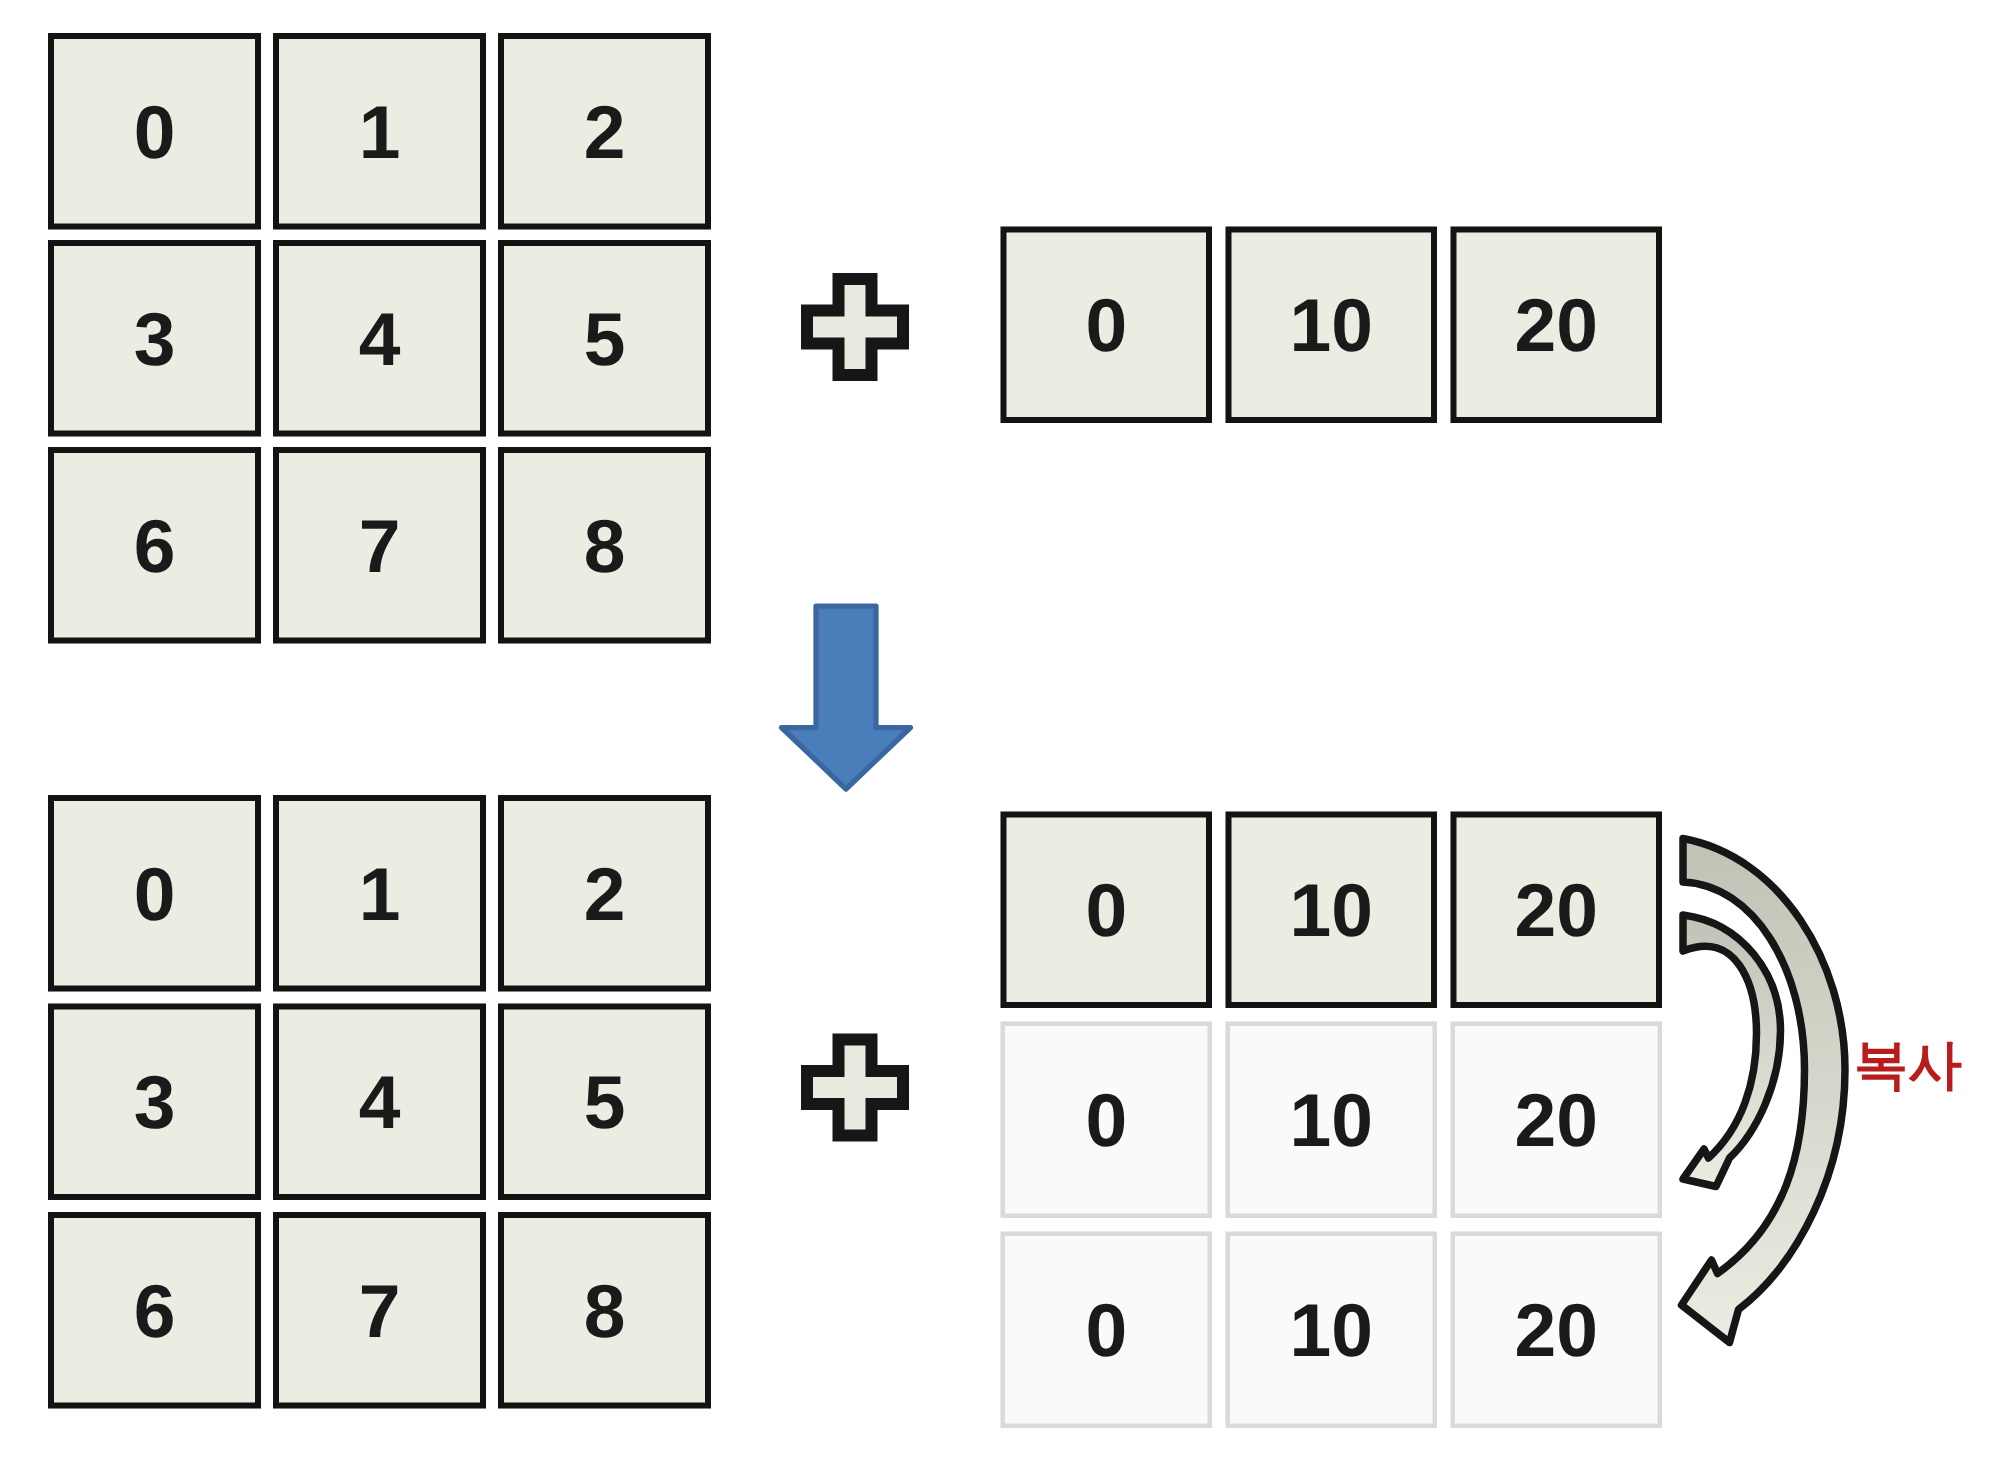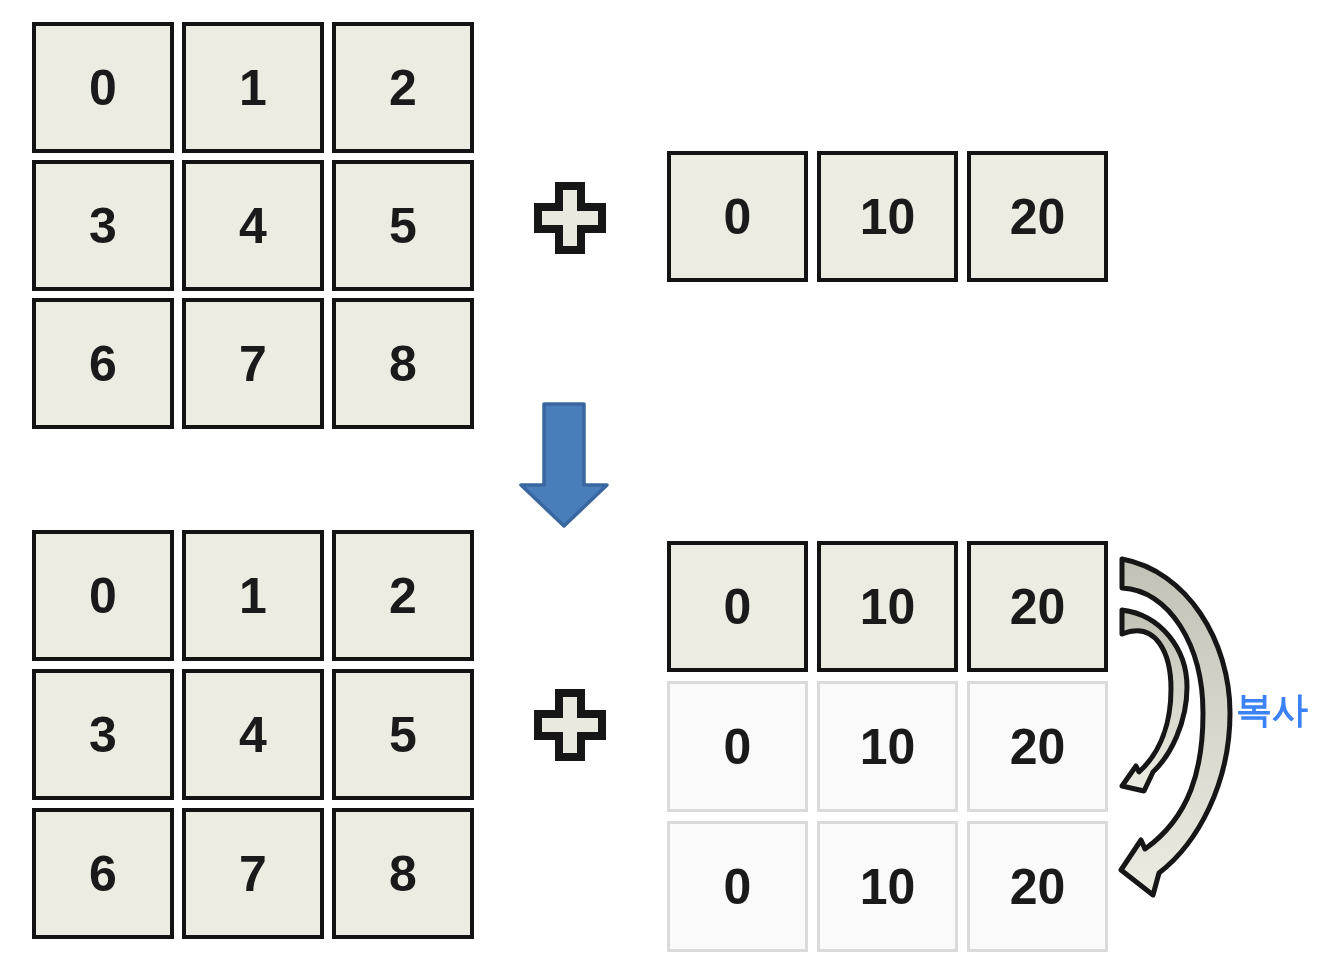--- a/index.html
+++ b/index.html
@@ -26,21 +26,21 @@
     font-weight:700;font-size:50px;color:#1A1A1A;
     line-height:1;
   }
   .cell.faded{
     border:3px solid #DADADA;
     background:#FAFAFA;
   }
   .op{position:absolute;}
   .copy-label{
     position:absolute;left:1236px;top:686px;width:90px;
-    font-weight:700;font-size:36px;color:#3b82f6;
+    font-weight:700;font-size:36px;color:#b91c1c;
     font-family:"Liberation Sans","DejaVu Sans",sans-serif;
     white-space:nowrap;
   }
 </style>
 </head>
 <body>
 
 <div class="canvas">
 
   <div class="m-grid" style="left:32px;top:22px;">

